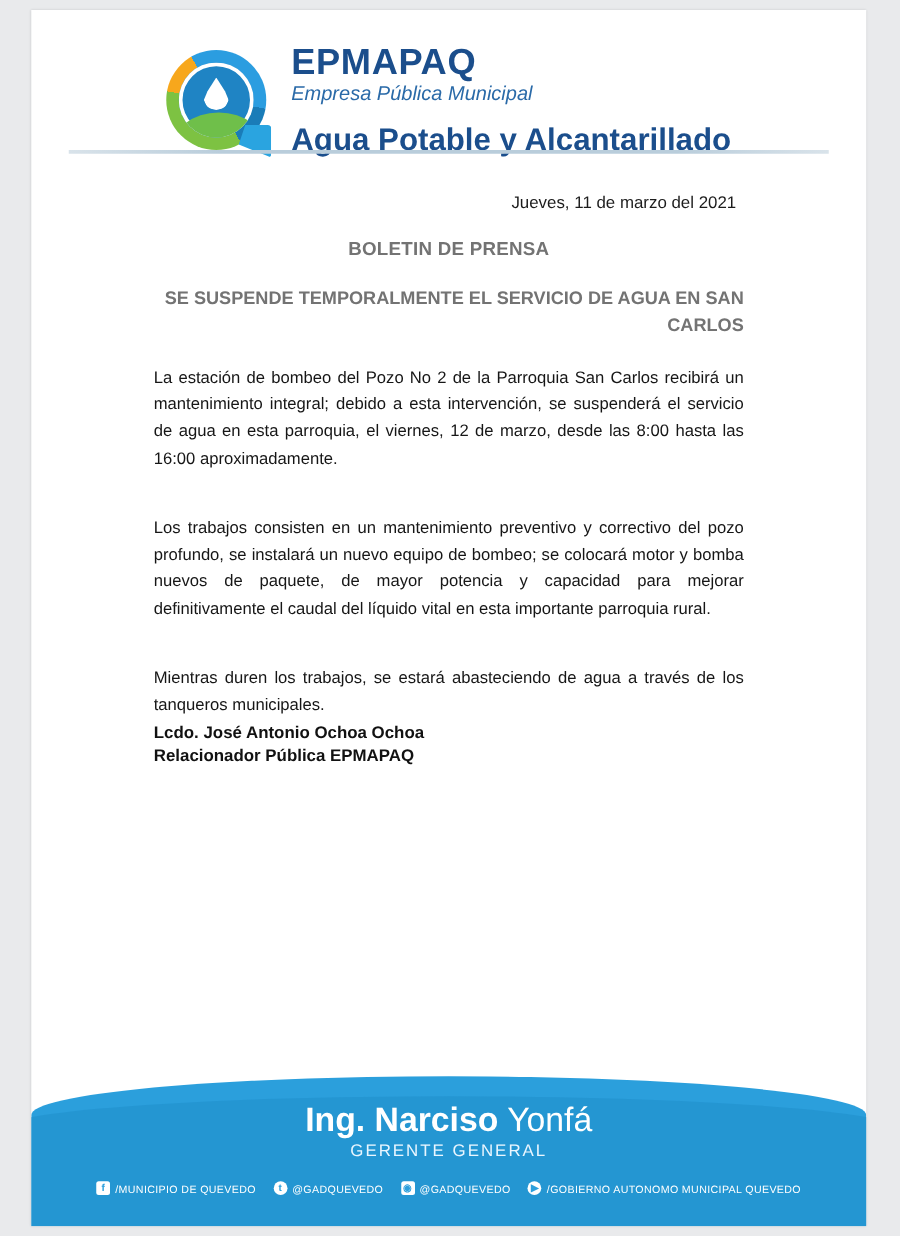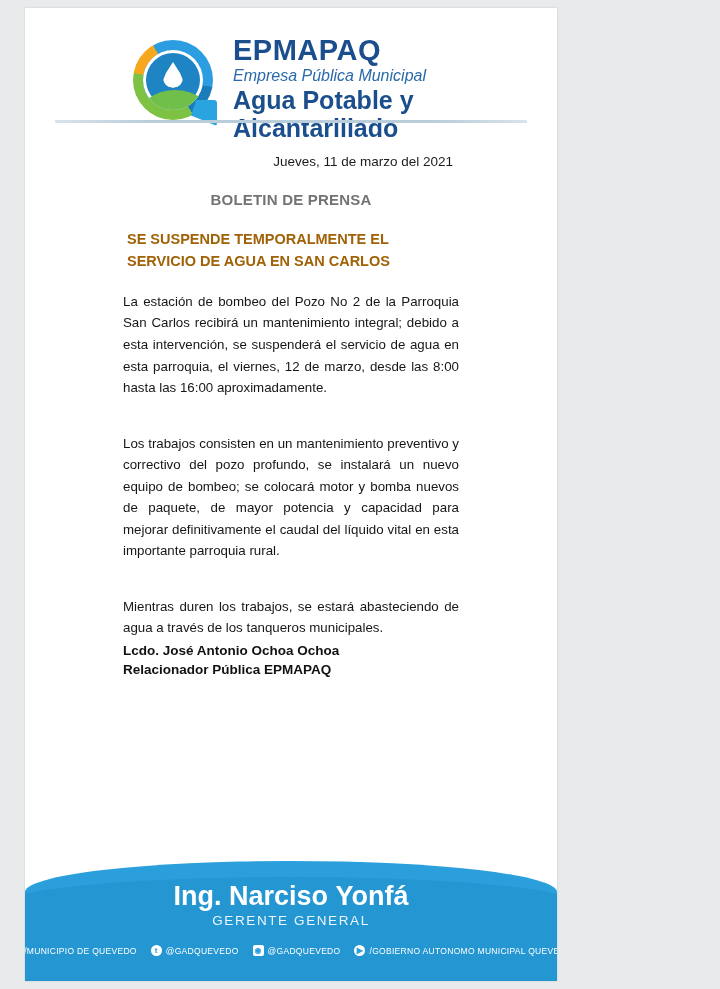--- a/index.html
+++ b/index.html
@@ -14,21 +14,21 @@
     position: relative;
     width: 720px;
     height: 989px;
     background: #e9eaec;
     overflow: hidden;
   }
   .sheet {
     position: absolute;
     left: 25px;
     top: 8px;
-    width: 532px;
+    width: 668px;
     height: 973px;
     background: #ffffff;
     box-shadow: 0 0 2px rgba(0,0,0,0.15);
     overflow: hidden;
   }
 
   
   .header {
     position: relative;
     height: 128px;
@@ -122,21 +122,21 @@
     color: #2a6aa8;
     font-style: italic;
     line-height: 1.25;
     margin-top: 1px;
   }
   .brand-3 {
     font-size: 25px;
     font-weight: bold;
     color: #1b4e8c;
     line-height: 1.1;
-    margin-top: 1px;
+    margin-top: 13px;
   }
 
   
   .content {
     position: relative;
     padding: 0 98px 0 98px;
   }
   .date {
     text-align: right;
     font-size: 13.5px;
@@ -148,24 +148,24 @@
     text-align: center;
     font-size: 15px;
     font-weight: bold;
     color: #737373;
     margin-top: 22px;
     letter-spacing: 0.2px;
   }
   .subtitle {
     font-size: 14.5px;
     font-weight: bold;
-    color: #a16207;
+    color: #737373;
     margin-top: 20px;
     line-height: 1.55;
-    text-align: left;
+    text-align: right;
     padding-left: 4px;
   }
   p.para {
     font-size: 13.3px;
     color: #161616;
     line-height: 1.62;
     text-align: justify;
     margin: 18px 0 0 0;
   }
   p.bold {
@@ -218,21 +218,21 @@
     position: absolute;
     left: 0;
     right: 0;
     top: 22px;
     text-align: center;
     color: #ffffff;
     font-size: 27px;
     line-height: 1;
   }
   .footer-name b { font-weight: bold; }
-  .footer-name span.light { font-weight: bold; }
+  .footer-name span.light { font-weight: normal; }
   .footer-role {
     position: absolute;
     left: 0;
     right: 0;
     top: 52px;
     text-align: center;
     color: #eaf6ff;
     font-size: 13.5px;
     letter-spacing: 1.6px;
   }

